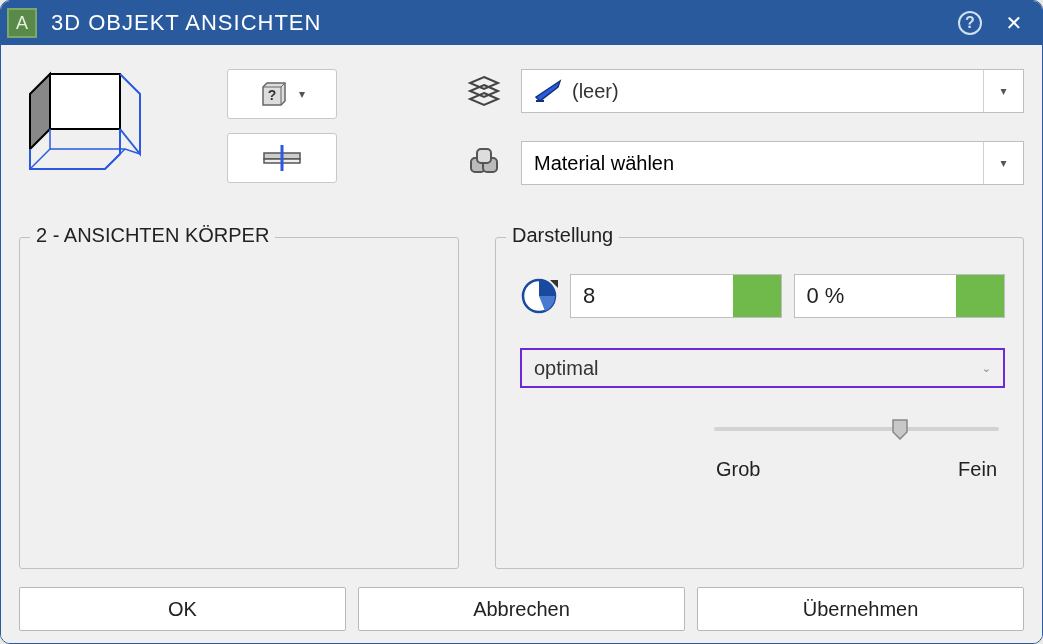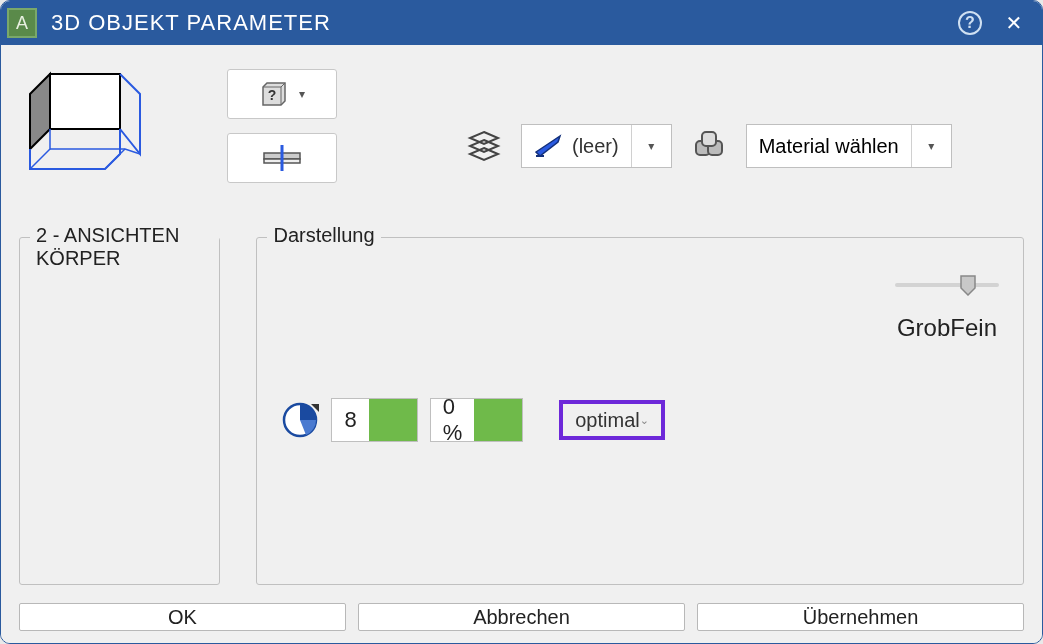--- a/index.html
+++ b/index.html
@@ -89,21 +89,21 @@
     gap: 6px;
     cursor: pointer;
   }
   .tool-btn .caret {
     font-size: 12px; color: #555;
     margin-left: 4px;
   }
 
   .right-top {
     flex: 1;
-    display: flex; gap: 18px;
+    display: flex; flex-direction: column; gap: 28px;
     padding-top: 6px;
     padding-left: 110px;
   }
   .drop-row {
     display: flex; align-items: center; gap: 18px;
   }
   .side-icon {
     width: 38px; display:flex; justify-content:center;
   }
   .dropdown {
@@ -122,39 +122,39 @@
   .dropdown .dd-content.placeholder { color: #000000; }
   .dropdown .dd-caret {
     width: 40px; height: 100%;
     border-left: 1px solid #d0d0d0;
     display: flex; align-items: center; justify-content: center;
     font-size: 12px; color: #555;
   }
 
   .mid-row {
     flex: 1;
-    display: flex; gap: 36px;
+    display: flex; gap: 36px; text-align: center;
   }
   .group {
     border: 1px solid #c0c0c0;
     border-radius: 3px;
     position: relative;
     padding: 22px 18px 18px 18px;
     background: #f0f0f0;
   }
   .group-title {
     position: absolute;
     top: -14px; left: 10px;
     background: #f0f0f0;
     padding: 0 6px;
     font-size: 20px;
     color: #222;
   }
   .group.left { width: 440px; }
-  .group.right { flex: 1; display:flex; flex-direction:row; gap: 30px; padding-top: 36px;}
+  .group.right { flex: 1; display:flex; flex-direction:column; gap: 30px; padding-top: 36px;}
 
   .darstellung-row1 {
     display: flex; align-items: center; gap: 12px;
     padding-left: 6px;
   }
   .pie-icon {
     width: 38px; height: 38px;
   }
   .val-input {
     flex: 1;
@@ -175,21 +175,21 @@
   .berechnung-row {
     display: flex; align-items: center; gap: 24px;
     padding-left: 6px;
   }
   .berechnung-label {
     font-size: 20px; color: #222;
     width: 170px;
   }
   .calc-dd {
     flex: 1; height: 40px;
-    border: 4px solid #6d28d9;
+    border: 2px solid #6d28d9;
     background: #f0f0f0;
     display:flex; align-items:center; justify-content: space-between;
     padding: 0 12px;
     font-size: 20px; color: #333;
   }
   .calc-dd .caret { font-size: 11px; color: #888; }
 
   .slider-block {
     padding-left: 200px; padding-right: 6px;
     display:flex; flex-direction:column; gap: 18px;
@@ -203,46 +203,46 @@
   }
   .slider-thumb {
     position: absolute; top: 0;
     left: 62%;
     width: 18px; height: 22px;
     display:flex; align-items:center; justify-content:center;
   }
   .slider-thumb svg { display:block; }
   .slider-labels {
     display: flex; justify-content: space-between;
-    font-size: 24px; color: #222;
+    font-size: 20px; color: #222;
     padding: 0 2px;
   }
 
   .button-row {
     display: flex; gap: 12px;
     padding-top: 4px;
   }
   .big-btn {
-    flex: 1; height: 28px;
+    flex: 1; height: 44px;
     background: #fff;
     border: 1px solid #b8b8b8;
     border-radius: 2px;
     display:flex; align-items:center; justify-content:center;
     font-size: 20px; color: #222;
     cursor: pointer;
   }
 </style>
 </head>
 <body>
 
 <div class="window">
 
   <div class="titlebar">
     <div class="app-icon">A</div>
-    <div class="title">3D OBJEKT PARAMETER</div>
+    <div class="title">3D OBJEKT ANSICHTEN</div>
     <div class="tb-btn">
       <div class="help-icon">?</div>
     </div>
     <div class="tb-btn">
       <span class="close-x">✕</span>
     </div>
   </div>
 
   <div class="content">
 

